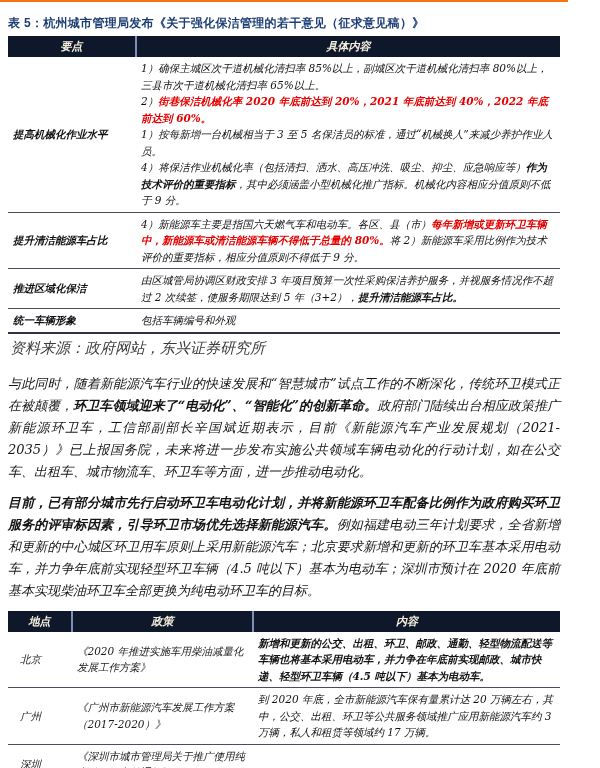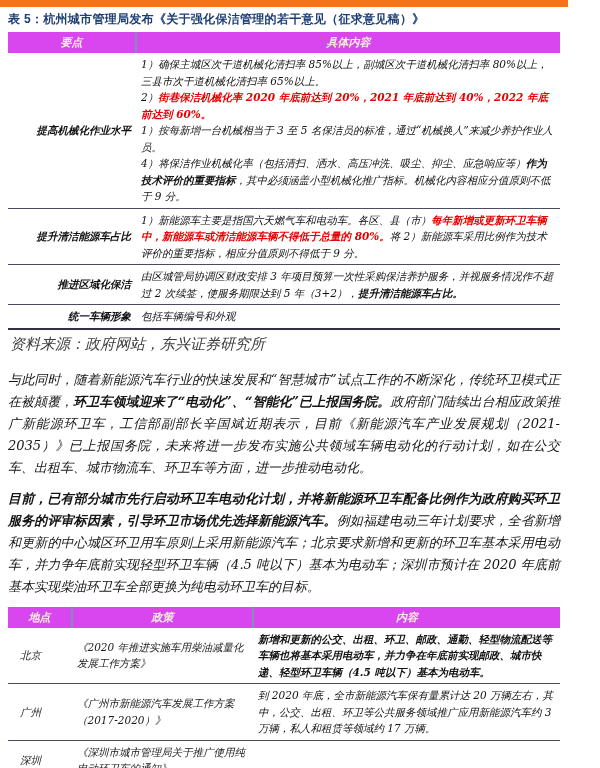--- a/index.html
+++ b/index.html
@@ -4,57 +4,57 @@
 <style>
   * { margin: 0; padding: 0; box-sizing: border-box; }
   html, body { background: #ffffff; }
   body {
     width: 600px; height: 768px; overflow: hidden;
     font-family: "DejaVu Serif", "Liberation Serif", serif;
     color: #1a1a1a;
   }
   .page {
     width: 568px; height: 768px;
-    padding: 0 8px 0 8px;
-    border-top: 7px solid #f97316;
+    padding: 9px 8px 0 8px;
+    border-top: 2px solid #f97316;
   }
   
   .tbl-title {
     font-family: "Liberation Sans", sans-serif;
     font-weight: bold;
     font-size: 12px;
     color: #1c3e75;
     padding: 4px 0 4px 0;
     letter-spacing: 0.3px;
   }
   
   table { width: 100%; border-collapse: collapse; table-layout: fixed; }
   thead th {
-    background: #d946ef;
+    background: #0f172a;
     color: #f5efdd;
     font-style: italic;
     font-weight: bold;
     font-size: 11px;
     height: 21px;
     text-align: center;
     vertical-align: middle;
     padding: 0 2px;
   }
   thead th + th { border-left: 2px solid #7f8fb5; }
   tbody td {
     font-style: italic;
     font-size: 10.5px;
     line-height: 16.5px;
     vertical-align: middle;
     padding: 3px 5px;
   }
   tbody tr + tr td { border-top: 1px solid #4c4c60; }
   table { border-bottom: 2px solid #303048; }
   td.rowlabel {
-    text-align: right;
+    text-align: left;
     font-weight: bold;
     color: #111;
   }
   td.cellcontent { text-align: left; color: #111; }
   .seg-b { font-weight: bold; }
   .seg-r { color: #e60000; font-weight: bold; }
   
   .source-note {
     font-style: italic;
     font-size: 15px;
@@ -103,41 +103,41 @@
           <td class="cellcontent">
             <div class="t5-item"><span>1）确保主城区次干道机械化清扫率 85%以上，副城区次干道机械化清扫率 80%以上，三县市次干道机械化清扫率 65%以上。</span></div>
             <div class="t5-item"><span>2）</span><span class="seg-b seg-r">街巷保洁机械化率 2020 年底前达到 20%，2021 年底前达到 40%，2022 年底前达到 60%。</span></div>
             <div class="t5-item"><span>1）按每新增一台机械相当于 3 至 5 名保洁员的标准，通过“机械换人”来减少养护作业人员。</span></div>
             <div class="t5-item"><span>4）将保洁作业机械化率（包括清扫、洒水、高压冲洗、吸尘、抑尘、应急响应等）</span><span class="seg-b">作为技术评价的重要指标</span><span>，其中必须涵盖小型机械化推广指标。机械化内容相应分值原则不低于 9 分。</span></div>
           </td>
         </tr>
         <tr>
           <td class="rowlabel">提升清洁能源车占比</td>
           <td class="cellcontent">
-            <div class="t5-item"><span>1）新能源车主要是指国六天燃气车和电动车。各区、县（市）</span><span class="seg-b seg-r">每年新增或更新环卫车辆中，新能源车或清洁能源车辆不得低于总量的 80%。</span><span>将 2）新能源车采用比例作为技术评价的重要指标，相应分值原则不得低于 9 分。</span></div>
+            <div class="t5-item"><span>4）新能源车主要是指国六天燃气车和电动车。各区、县（市）</span><span class="seg-b seg-r">每年新增或更新环卫车辆中，新能源车或清洁能源车辆不得低于总量的 80%。</span><span>将 2）新能源车采用比例作为技术评价的重要指标，相应分值原则不得低于 9 分。</span></div>
           </td>
         </tr>
         <tr>
           <td class="rowlabel">推进区域化保洁</td>
           <td class="cellcontent">
             <div class="t5-item"><span>由区城管局协调区财政安排 3 年项目预算一次性采购保洁养护服务，并视服务情况作不超过 2 次续签，使服务期限达到 5 年（3+2），</span><span class="seg-b">提升清洁能源车占比。</span></div>
           </td>
         </tr>
         <tr>
           <td class="rowlabel">统一车辆形象</td>
           <td class="cellcontent">
             <div class="t5-item"><span>包括车辆编号和外观</span></div>
           </td>
         </tr>
       </tbody>
     </table>
     <div class="source-note">资料来源：政府网站，东兴证券研究所</div>
   </div>
 
-  <p class="para"><span>与此同时，随着新能源汽车行业的快速发展和“智慧城市”试点工作的不断深化，传统环卫模式正在被颠覆，</span><span class="seg-b">环卫车领域迎来了“电动化”、“智能化”已上报国务院。</span><span>政府部门陆续出台相应政策推广新能源环卫车，工信部副部长辛国斌近期表示，目前《新能源汽车产业发展规划（2021-2035）》已上报国务院，未来将进一步发布实施公共领域车辆电动化的行动计划，如在公交车、出租车、城市物流车、环卫车等方面，进一步推动电动化。</span></p>
+  <p class="para"><span>与此同时，随着新能源汽车行业的快速发展和“智慧城市”试点工作的不断深化，传统环卫模式正在被颠覆，</span><span class="seg-b">环卫车领域迎来了“电动化”、“智能化”的创新革命。</span><span>政府部门陆续出台相应政策推广新能源环卫车，工信部副部长辛国斌近期表示，目前《新能源汽车产业发展规划（2021-2035）》已上报国务院，未来将进一步发布实施公共领域车辆电动化的行动计划，如在公交车、出租车、城市物流车、环卫车等方面，进一步推动电动化。</span></p>
   <p class="para"><span class="seg-b">目前，已有部分城市先行启动环卫车电动化计划，并将新能源环卫车配备比例作为政府购买环卫服务的评审标因素，引导环卫市场优先选择新能源汽车。</span><span>例如福建电动三年计划要求，全省新增和更新的中心城区环卫用车原则上采用新能源汽车；北京要求新增和更新的环卫车基本采用电动车，并力争年底前实现轻型环卫车辆（4.5 吨以下）基本为电动车；深圳市预计在 2020 年底前基本实现柴油环卫车全部更换为纯电动环卫车的目标。</span></p>
 
   <div class="t6-block">
     <table class="t6">
       <colgroup>
           <col class="col-loc">
           <col class="col-policy">
           <col>
         </colgroup>
       <thead>

